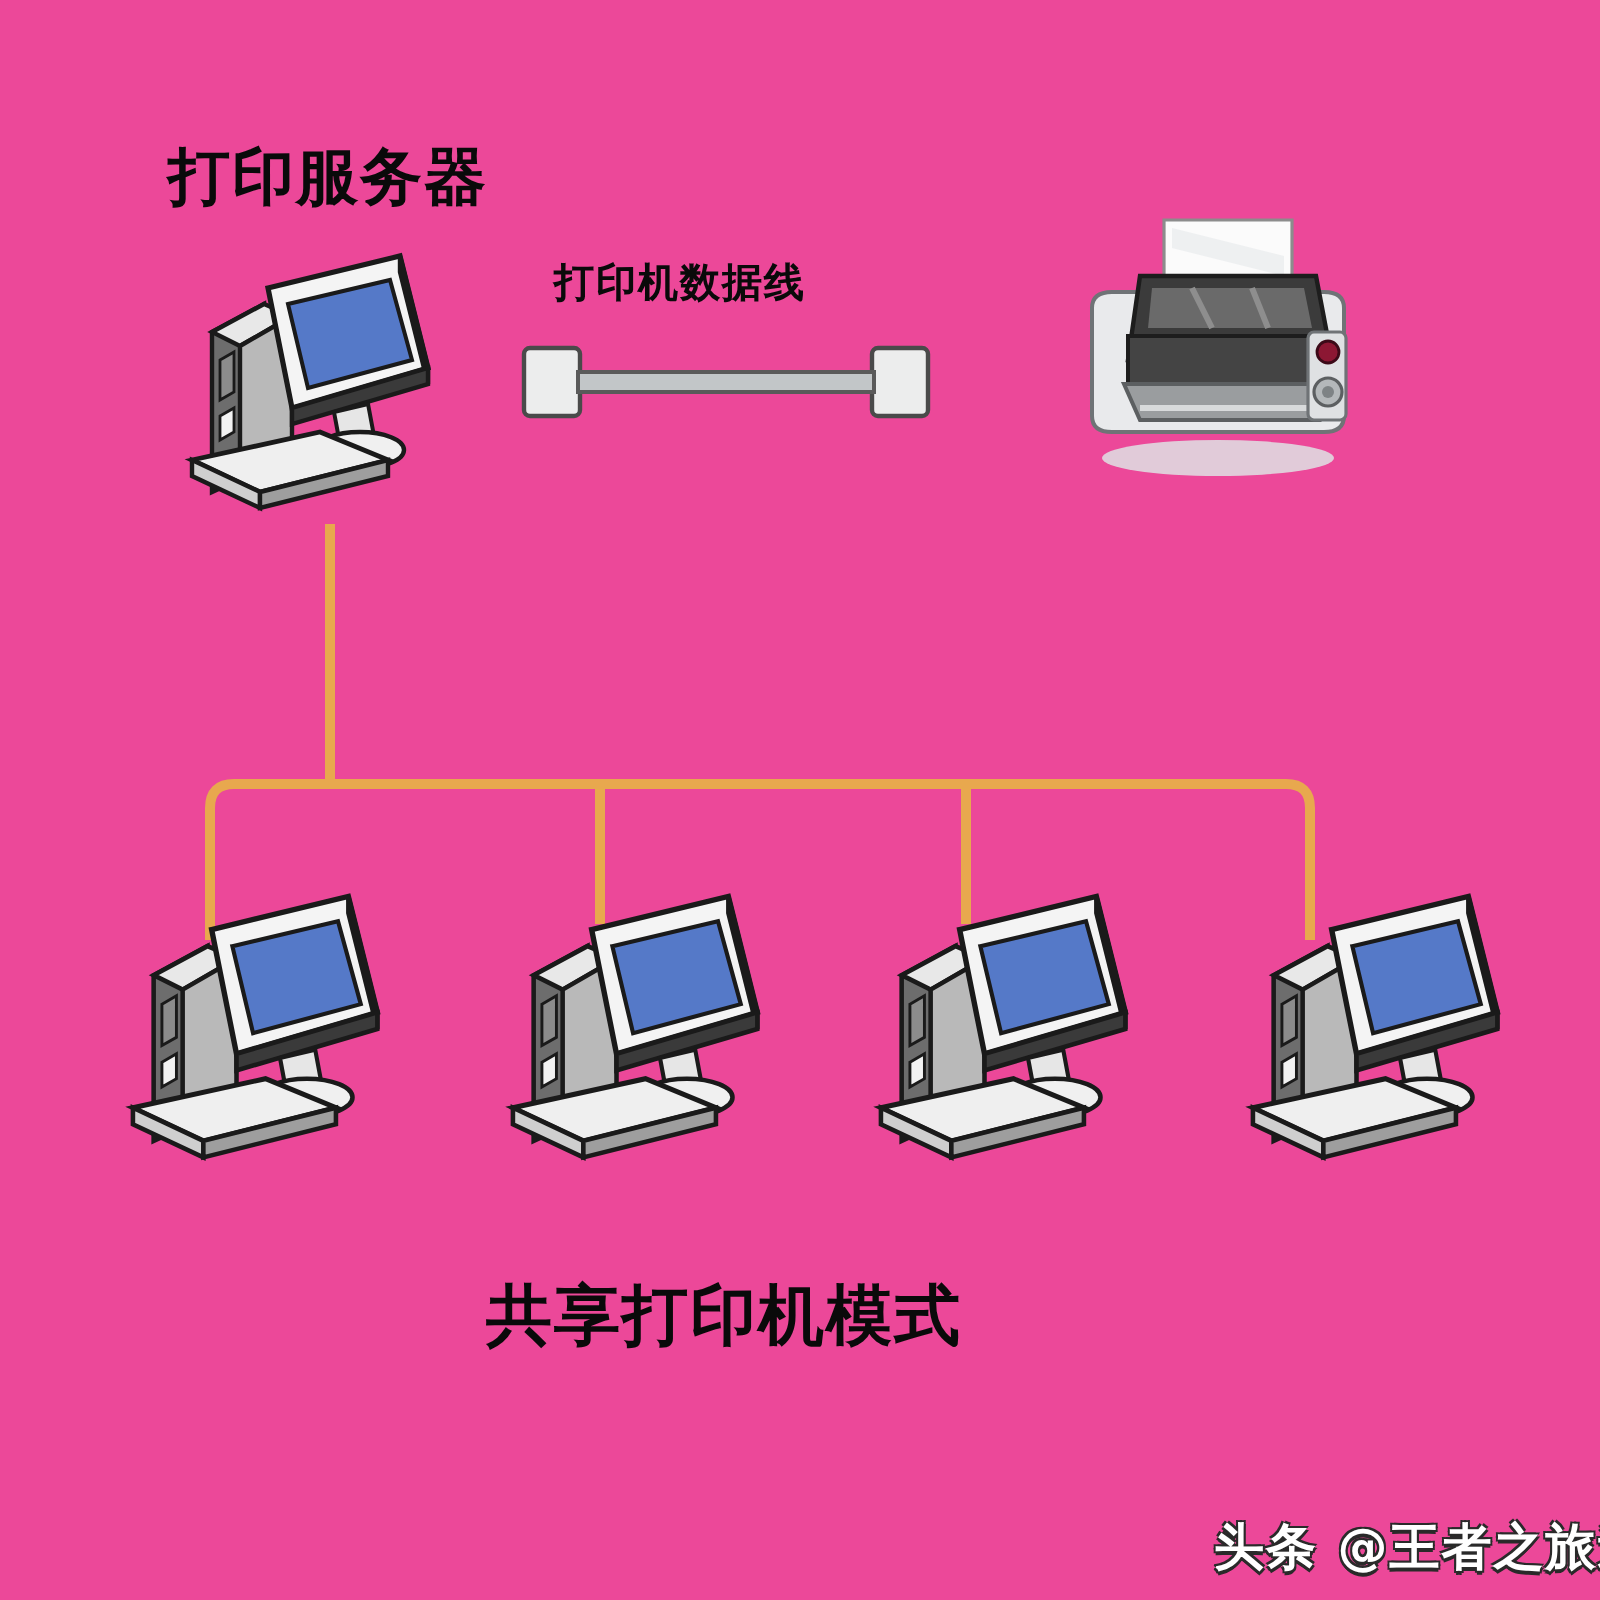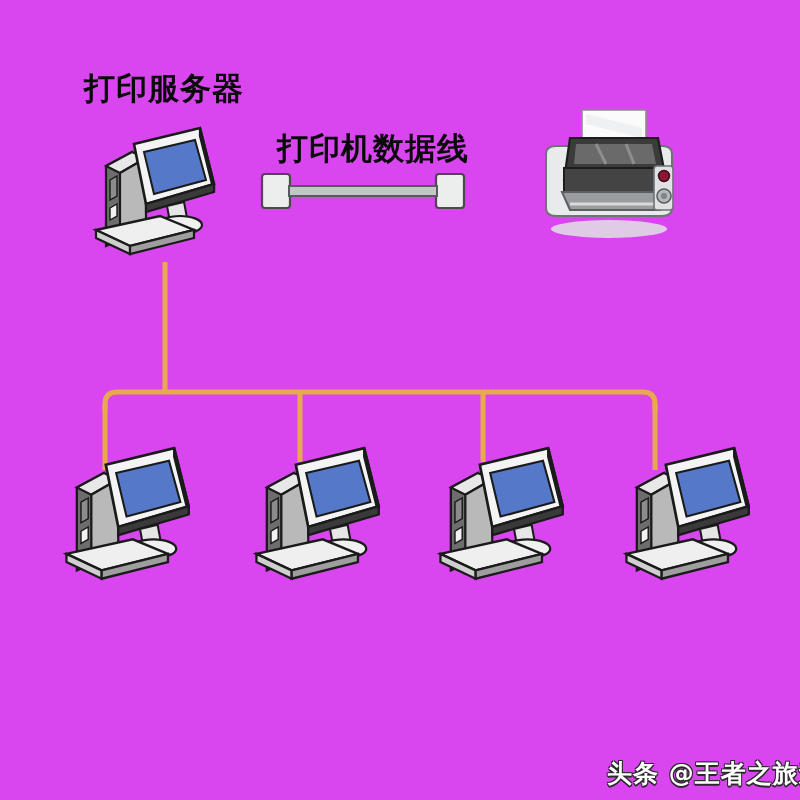--- a/index.html
+++ b/index.html
@@ -4,33 +4,33 @@
 <style>
   html, body {
     margin: 0;
     padding: 0;
     background: #15e5f0;
   }
   #canvas {
     position: relative;
     width: 800px;
     height: 800px;
-    background: #d946ef;
+    background: #ec4899;
     overflow: hidden;
     font-family: "DejaVu Sans", "Liberation Sans", sans-serif;
   }
   .label {
     position: absolute;
     color: #0a0a0a;
     font-weight: bold;
     white-space: nowrap;
     letter-spacing: 1px;
   }
   #label-print-server { left: 84px;  top: 68px;  font-size: 31px; }
-  #label-data-cable   { left: 277px; top: 128px; font-size: 31px; }
+  #label-data-cable   { left: 277px; top: 128px; font-size: 20px; }
   #label-printer      { left: 572px; top: 245px; font-size: 30px; }
   #label-mode         { left: 243px; top: 636px; font-size: 33px; }
 
   #watermark {
     position: absolute;
     left: 607px;
     top: 757px;
     font-size: 25px;
     font-weight: bold;
     color: #ffffff;
@@ -227,16 +227,17 @@
         <path d="M42 124 L106 108 L106 116 L42 132 Z" fill="#9e9e9e" stroke="#1a1a1a" stroke-width="2.2"></path>
       </g>
     </svg>
   </div>
 
   <div class="label" id="label-print-server">打印服务器</div>
 
   <div class="label" id="label-data-cable">打印机数据线</div>
 
 
+  <div class="label" id="label-mode">共享打印机模式</div>
 
   <div id="watermark">头条 @王者之旅途</div>
 
 </div>
 
 </body></html>

